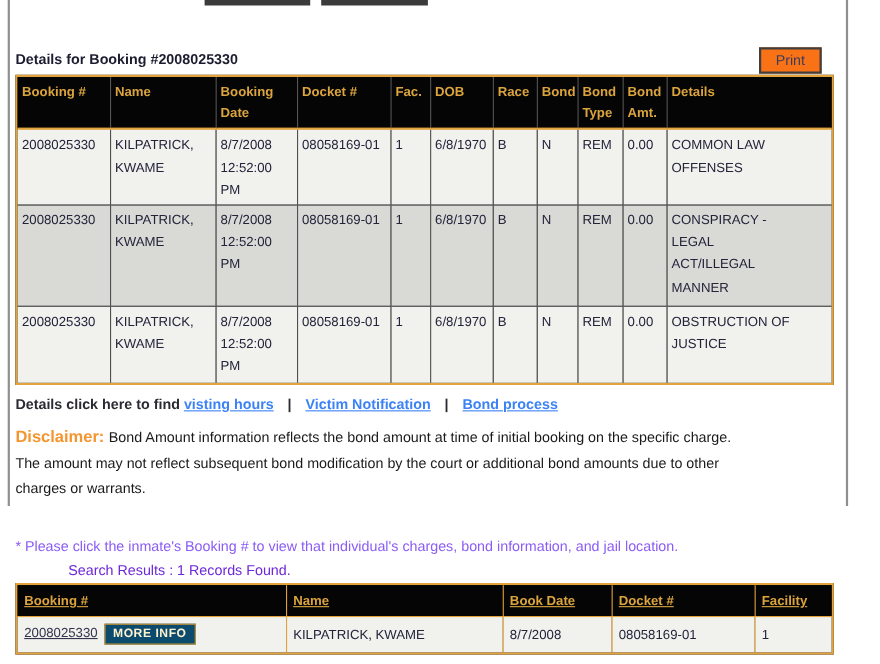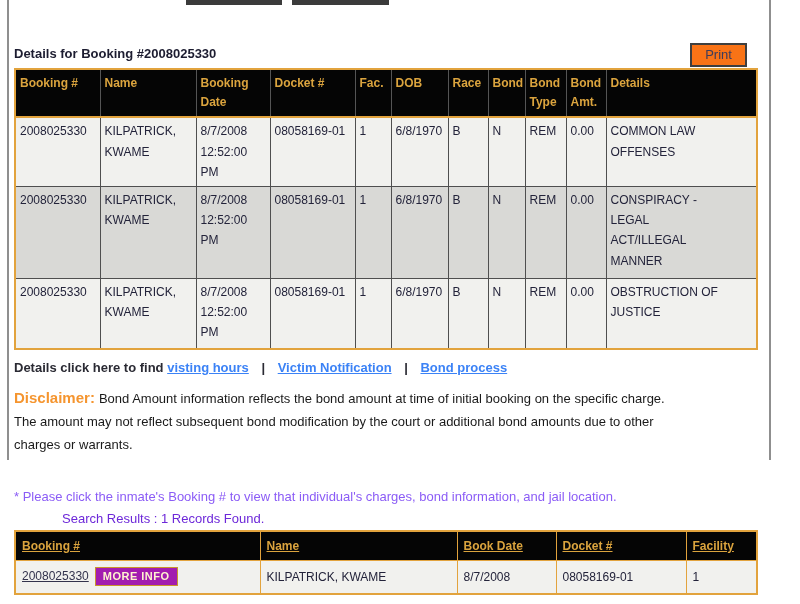--- a/index.html
+++ b/index.html
@@ -104,21 +104,21 @@
   .tbl2-wrap td {
     background:#f1f1ee; height:33px;
     font-size:12px; color:#23233a; text-align:left;
     padding:4px 6px; vertical-align:middle;
     border-right:1px solid #e2a33d;
   }
   .tbl2-wrap td:last-child { border-right:none; }
   .booking-link { color:#33334d; text-decoration:underline; cursor:pointer; }
   .more-info {
     display:inline-block; margin-left:6px;
-    background:#a21caf; border:1px solid #c8942e;
+    background:#0c4a6e; border:1px solid #c8942e;
     color:#fff3cf; font-size:11px; font-weight:bold;
     letter-spacing:.5px; padding:2px 7px 3px; cursor:pointer;
   }
 </style>
 </head>
 <body>
 
 <div class="page">
 
   <div class="vline left"></div>

